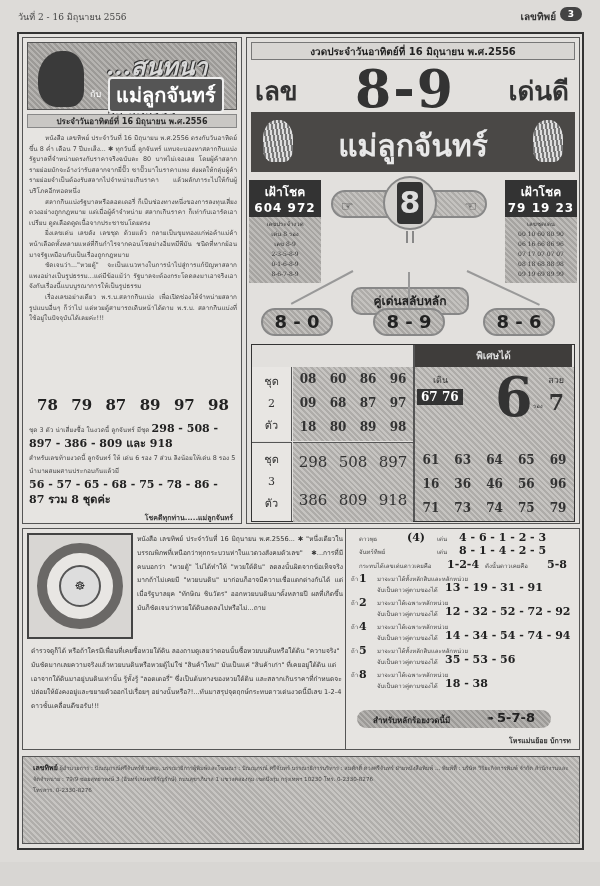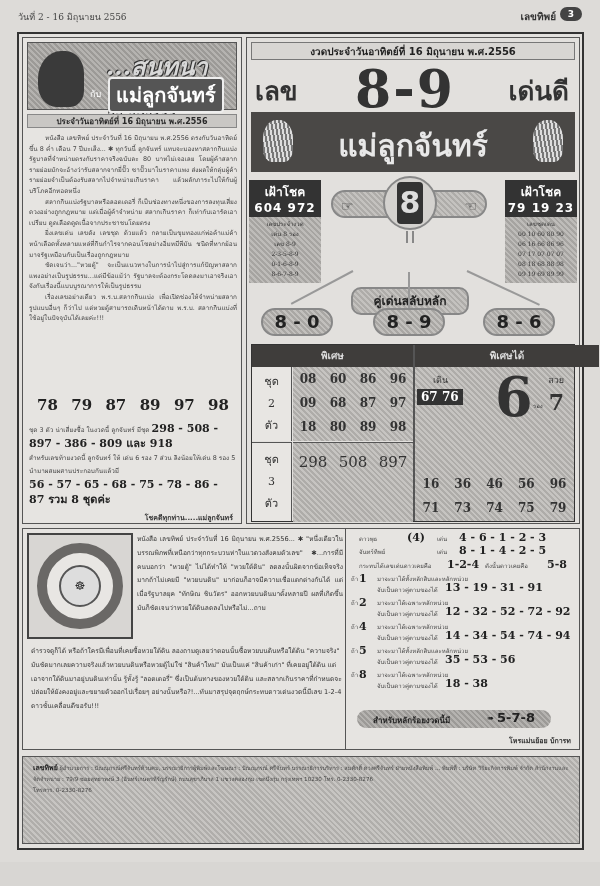--- a/index.html
+++ b/index.html
@@ -52,21 +52,21 @@
   .eight { position: absolute; left: 136px; top: 138px; width: 54px; height: 54px; border-radius: 50%; border: 2px solid #888; background: #d4d2cf; }
   .eight span { position: absolute; left: 12px; top: 4px; width: 26px; height: 42px; background: #333; color: #ddd; font-size: 30px; font-weight: bold; text-align: center; line-height: 42px; border-radius: 4px; }
   .stem { position: absolute; left: 159px; top: 193px; width: 8px; height: 12px; border: 2px solid #888; border-top: none; border-bottom: none; }
   .swap { position: absolute; left: 104px; top: 205px; width: 118px; height: 28px; border-radius: 10px; border: 2px solid #888; background: repeating-linear-gradient(45deg,#aeaca9 0 2px,#c4c2bf 2px 4px); font-size: 12px; font-weight: bold; text-align: center; line-height: 24px; color: #222; margin-top: 44px; }
   .pairs { position: absolute; left: 14px; top: 270px; width: 310px; height: 28px; }
   .pair { position: absolute; top: 0; width: 72px; height: 28px; border-radius: 14px; border: 2px solid #888; background: repeating-linear-gradient(45deg,#a9a7a4 0 2px,#c2c0bd 2px 4px); font-size: 18px; font-weight: bold; text-align: center; line-height: 24px; color: #222; }
   .line { position: absolute; height: 2px; background: #999; transform-origin: left center; }
 
   .table { position: absolute; left: 4px; top: 306px; width: 324px; height: 178px; border: 1px solid #333; }
   .th { position: absolute; top: 0; height: 22px; background: #3f3d3b; color: #ddd; font-size: 10px; font-weight: bold; text-align: center; line-height: 22px; }
-  .th1 { left: 0; width: 161px; } .th2 { left: 163px; width: 184px; }
+  .th1 { left: 0; width: 161px; } .th2 { left: 163px; width: 157px; }
   .rowlab { position: absolute; left: 0; width: 40px; background: #e8e6e3; font-size: 11px; text-align: center; font-family: "DejaVu Serif", serif; color: #333; border-right: 1px solid #555; }
   .grid2 { position: absolute; left: 41px; top: 22px; width: 120px; height: 74px; background: repeating-linear-gradient(45deg,#aeaca9 0 2px,#c6c4c1 2px 4px); font-family: "DejaVu Serif", serif; font-size: 12px; font-weight: bold; color: #333; }
   .grid2 .r { display: flex; justify-content: space-around; height: 24px; line-height: 24px; }
   .grid3 { position: absolute; left: 41px; top: 97px; width: 120px; height: 80px; background: repeating-linear-gradient(45deg,#aeaca9 0 2px,#c6c4c1 2px 4px); font-family: "DejaVu Serif", serif; font-size: 15px; color: #333; border-top: 1px solid #555; }
   .grid3 .r { display: flex; justify-content: space-around; height: 38px; line-height: 38px; }
   .vsep { position: absolute; left: 161px; top: 0; width: 2px; height: 176px; background: #555; }
   .special { position: absolute; left: 163px; top: 22px; width: 159px; height: 154px; background: repeating-linear-gradient(45deg,#aeaca9 0 2px,#c6c4c1 2px 4px); }
   .special .lead { position: absolute; left: 18px; top: 6px; font-size: 9px; color: #333; }
   .special .pr { position: absolute; left: 2px; top: 22px; padding: 1px 4px; background: #333; color: #fff; font-family: "DejaVu Serif", serif; font-size: 12px; font-weight: bold; }
   .special .six { position: absolute; left: 80px; top: -2px; font-family: "DejaVu Serif", serif; font-size: 54px; font-weight: bold; color: #333; }
@@ -198,21 +198,20 @@
     <div class="line" style="left:106px;top:232px;width:70px;transform:rotate(152deg);"></div>
     <div class="line" style="left:162px;top:233px;width:38px;transform:rotate(90deg);"></div>
     <div class="line" style="left:220px;top:232px;width:80px;transform:rotate(25deg);"></div>
     <div class="pairs">
       <div class="pair" style="left:0">8 - 0</div>
       <div class="pair" style="left:112px">8 - 9</div>
       <div class="pair" style="left:222px">8 - 6</div>
     </div>
 
     <div class="table">
-      <div class="th th1">พิเศษ</div>
       <div class="th th2">พิเศษได้</div>
       <div class="rowlab" style="top:22px;height:74px;padding-top:4px;line-height:22px;">
         <div>ชุด</div>
         <div>2</div>
         <div>ตัว</div>
       </div>
       <div class="rowlab" style="top:97px;height:79px;padding-top:6px;line-height:22px;border-top:1px solid #555;">
         <div>ชุด</div>
         <div>3</div>
         <div>ตัว</div>
@@ -235,30 +234,42 @@
             <span>80</span>
             <span>89</span>
             <span>98</span>
           </div>
       </div>
       <div class="grid3">
         <div class="r">
             <span>298</span>
             <span>508</span>
             <span>897</span>
+          </div>
+        <div class="r">
+            <span>386</span>
+            <span>809</span>
+            <span>918</span>
           </div>
       </div>
       <div class="vsep"></div>
       <div class="special">
         <span class="lead">เดิน</span>
         <span class="pr">67 76</span>
         <span class="six">6</span>
         <span class="pretty">สวย</span>
         <span class="rong">รอง</span>
         <span class="seven" style="top:22px">7</span>
+        <div class="nrow" style="top:86px">
+            <span>61</span>
+            <span>63</span>
+            <span>64</span>
+            <span>65</span>
+            <span>69</span>
+          </div>
         <div class="nrow" style="top:110px">
             <span>16</span>
             <span>36</span>
             <span>46</span>
             <span>56</span>
             <span>96</span>
           </div>
         <div class="nrow" style="top:134px">
             <span>71</span>
             <span>73</span>

